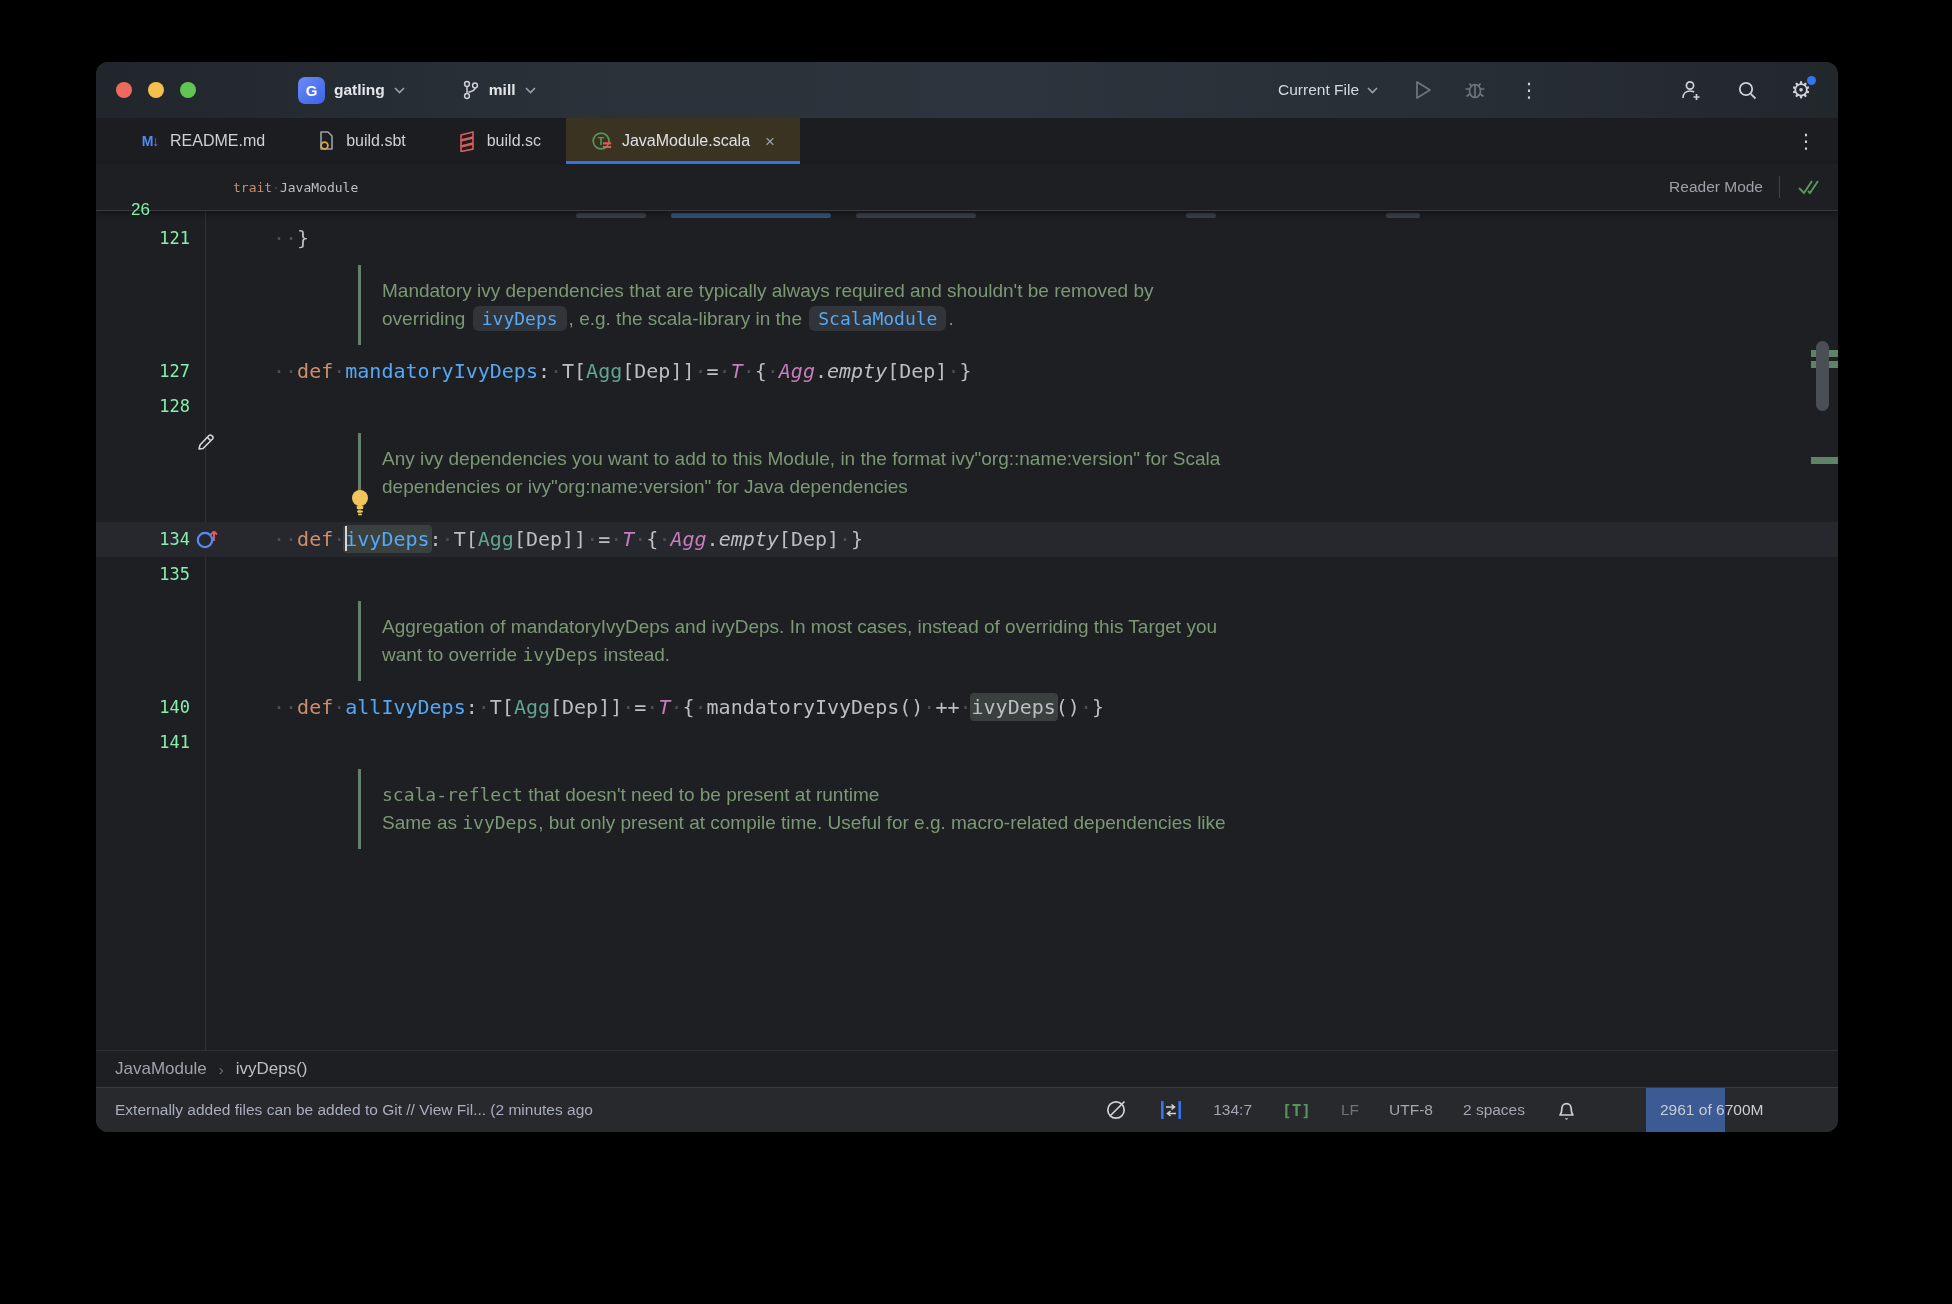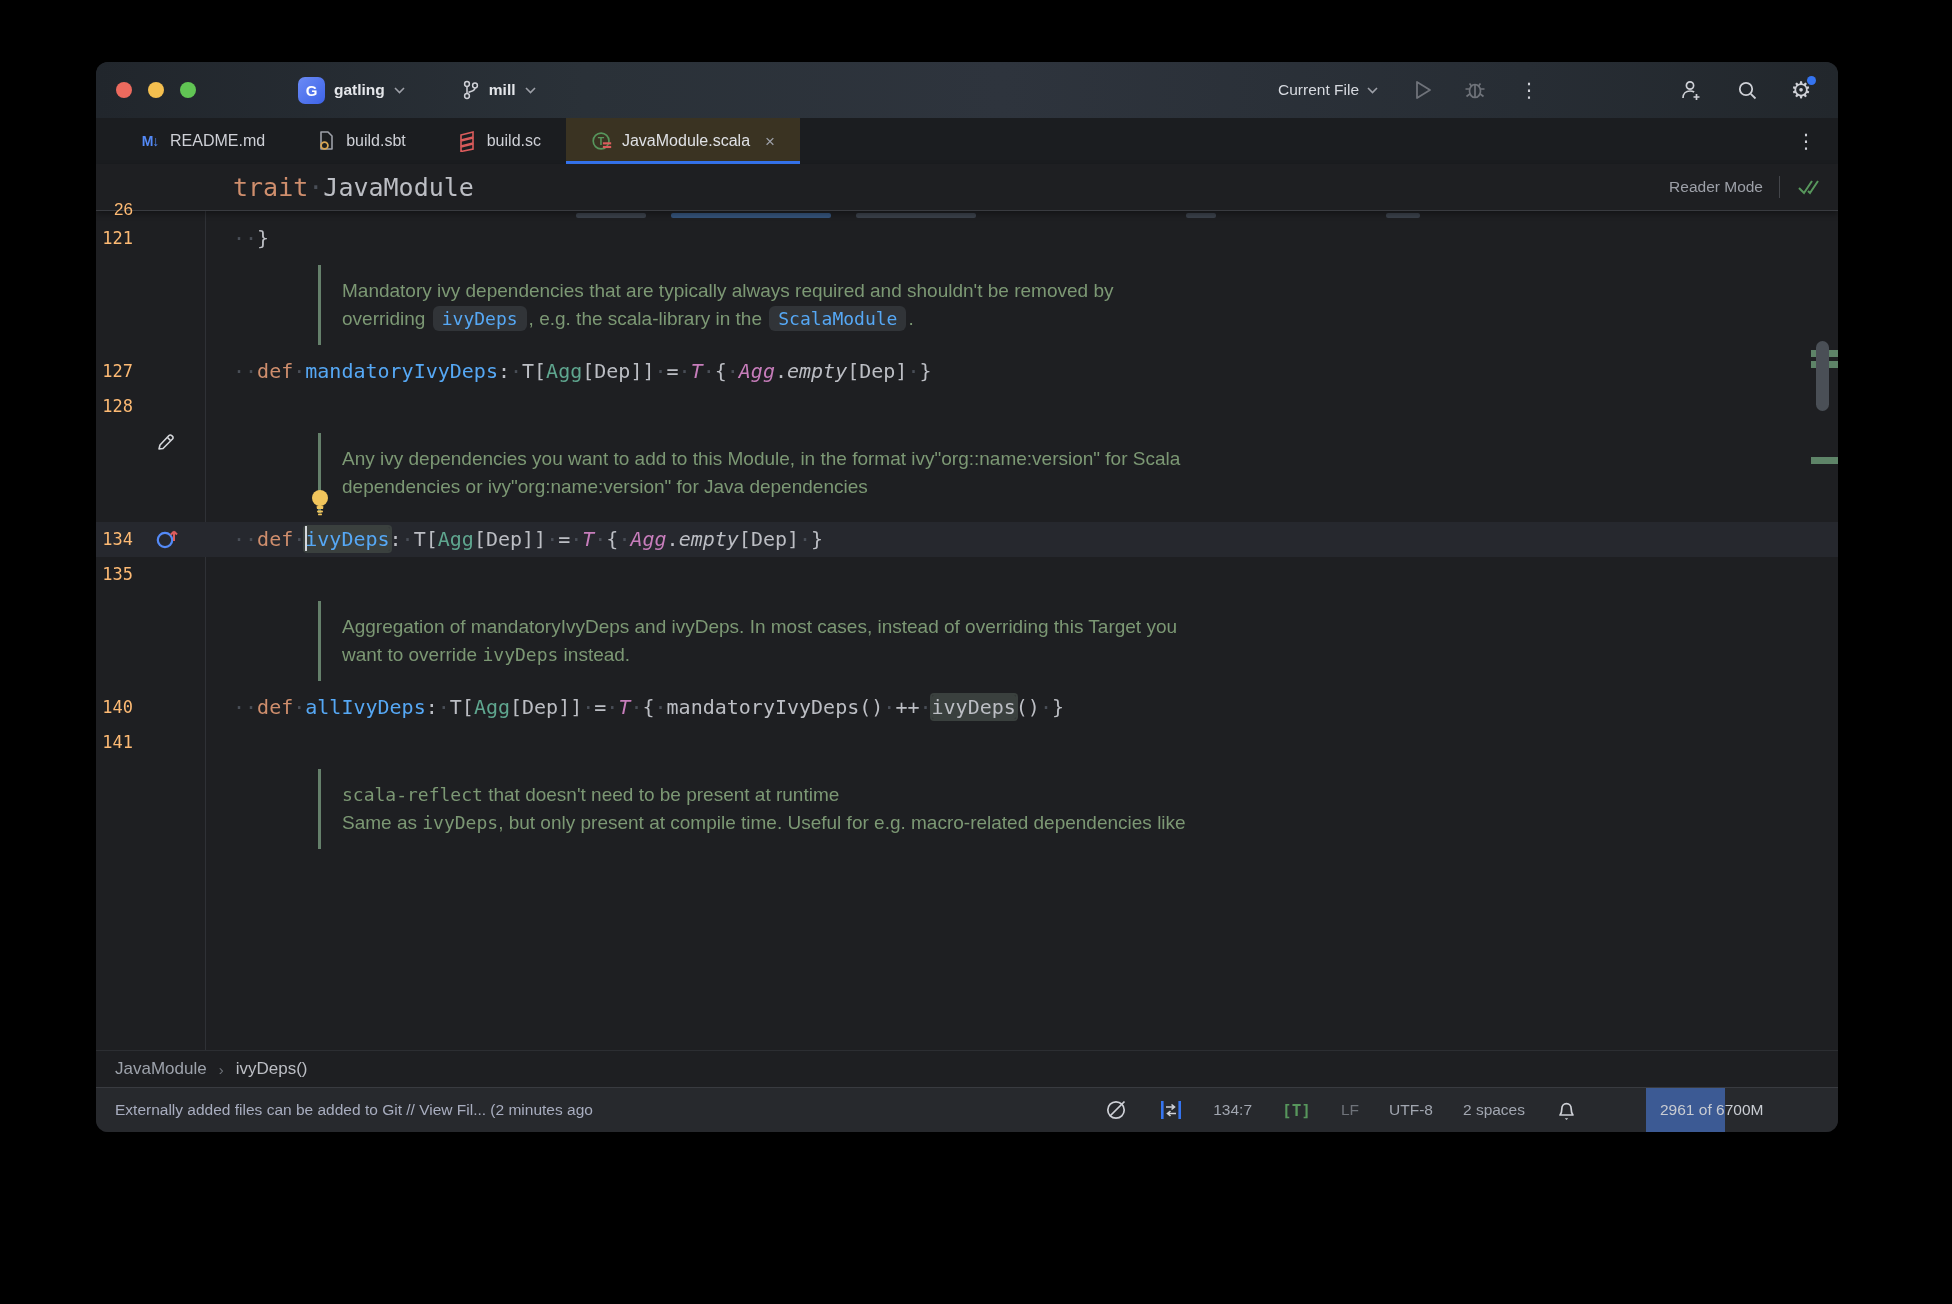--- a/index.html
+++ b/index.html
@@ -33,31 +33,31 @@
   .tab.active{background:#3A3322;color:#DFE1E5;}
   .tab.active::after{content:"";position:absolute;left:0;right:0;bottom:0;height:3px;background:#3574F0;}
   .tab-close{color:#9DA0A8;font-size:17px;margin-left:6px;line-height:1;}
   .tab-kebab{margin-left:auto;display:flex;align-items:center;padding:0 22px;color:#CED0D6;font-size:20px;}
   .ticon{width:22px;height:22px;flex:none;display:flex;align-items:center;justify-content:center;}
   .md-glyph{color:#548AF7;font-weight:bold;font-size:14px;letter-spacing:-1px;}
   
   .sticky{height:46px;flex:none;background:#1E1F22;border-bottom:1px solid #393B40;display:flex;align-items:center;
     box-shadow:0 3px 6px rgba(0,0,0,.35);position:relative;z-index:3;}
   .sticky .gut{width:109px;flex:none;}
-  .sticky-code{padding-left:28px;font-family:"DejaVu Sans Mono",monospace;font-size:25px;text-align:center;}
+  .sticky-code{padding-left:28px;font-family:"DejaVu Sans Mono",monospace;font-size:13px;text-align:center;}
   .sticky-right{margin-left:auto;display:flex;align-items:center;gap:16px;padding-right:16px;}
   .reader-label{color:#9DA0A8;font-size:15.5px;}
   .vdiv{width:1px;height:22px;background:#43454A;}
   
   .editor{flex:1;position:relative;background:#1E1F22;overflow:hidden;font-family:"DejaVu Sans Mono",monospace;}
   .gutter-sep{position:absolute;left:109px;top:0;bottom:0;width:1px;background:#2F3136;}
-  .row{display:flex;min-height:35px;position:relative;}
+  .row{display:flex;min-height:35px;position:relative;padding-left:40px;}
   .row.current{background:#26282E;}
   .gut{width:109px;flex:none;position:relative;}
-  .num{position:absolute;right:72px;top:0;line-height:35px;font-size:17px;color:#fdba74;}
+  .num{position:absolute;right:55px;top:0;line-height:35px;font-size:17px;color:#86efac;}
   .gut-icon{position:absolute;left:58px;top:5px;}
   .code{padding-left:28px;line-height:35px;font-size:20px;white-space:pre;}
   .seg{white-space:pre;}
   .c-kw{color:#CF8E6D}.c-fn{color:#56A8F5}.c-type{color:#5FA68F}.c-plain{color:#BCBEC4}
   .c-obj{color:#C77DBB;font-style:italic}.c-objm{color:#BCBEC4;font-style:italic}.c-ws{color:#494E57}
   .hl{background:#3A403E;border-radius:2px;box-shadow:0 0 0 2px #3A403E;}
   .caret{display:inline-block;width:2px;height:25px;background:#D6D8DC;vertical-align:text-bottom;margin-right:-2px;position:relative;z-index:2;}
   
   .docblock{margin:9px 0 9px 113px;border-left:3px solid #65806B;padding:12px 0 12px 21px;position:relative;
     font-family:"Liberation Sans",sans-serif;}

